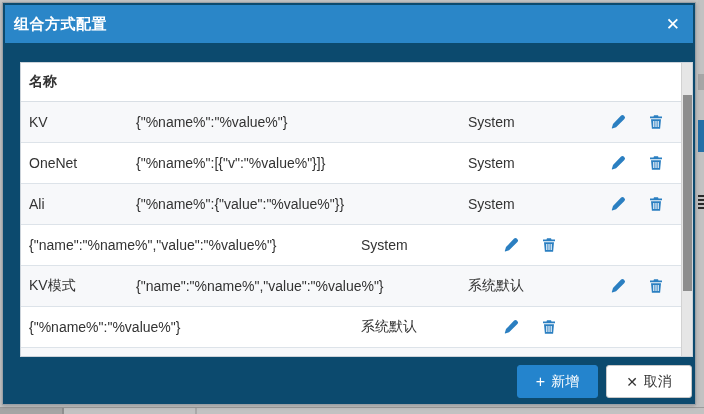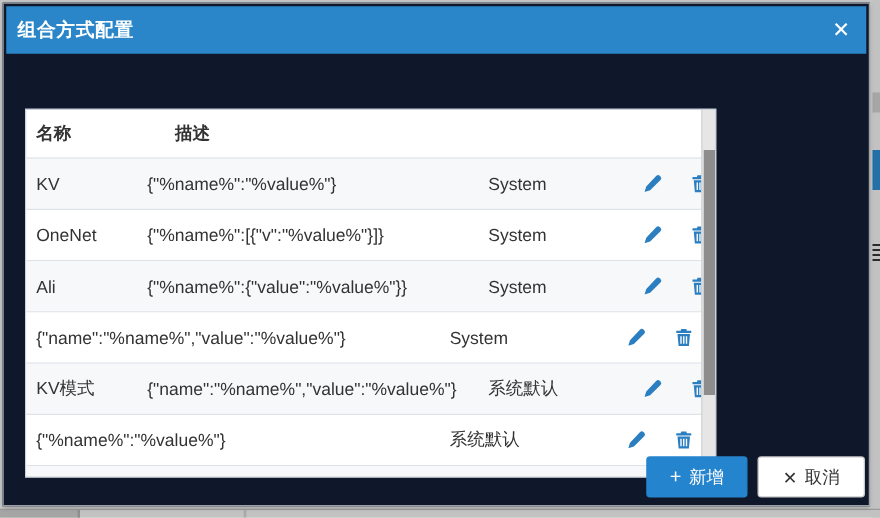--- a/index.html
+++ b/index.html
@@ -12,30 +12,30 @@
   
   .page-right{position:absolute;left:698px;top:0;width:6px;height:414px;background:#c2c2c2;}
   .page-right .seg-dark{position:absolute;left:0;top:74px;width:6px;height:16px;background:#a6a6a6;}
   .page-right .seg-blue{position:absolute;left:0;top:120px;width:6px;height:32px;background:#2470a8;}
   .page-right .seg-dash{position:absolute;left:0;top:195px;width:6px;height:14px;
     background:repeating-linear-gradient(180deg,#2a2a2a 0 2px,#c2c2c2 2px 4px);}
   .page-bottom{position:absolute;left:0;top:407px;width:704px;height:7px;background:#c2c2c2;border-top:1px solid #9c9c9c;box-sizing:border-box;}
   .page-bottom .pb-dark{position:absolute;left:0;top:0;width:62px;height:100%;background:#a5a5a5;border-right:2px solid #8f8f8f;}
   .page-bottom .pb-line{position:absolute;left:195px;top:0;width:2px;height:100%;background:#a9a9a9;}
   
-  .modal{position:absolute;left:2px;top:2px;width:694px;height:403px;background:#0f172a;
+  .modal{position:absolute;left:2px;top:2px;width:694px;height:403px;background:#0c4a6e;
     border:1px solid #9aa0a6;box-sizing:border-box;box-shadow:0 1px 4px rgba(0,0,0,.25);}
   .modal-header{position:absolute;left:2px;top:2px;width:688px;height:38px;background:#2a86c8;
     display:flex;align-items:center;}
   .modal-title{padding-left:9px;font-size:15px;font-weight:600;color:#fff;letter-spacing:.5px;}
   .modal-close{position:absolute;right:13px;top:50%;transform:translateY(-50%);
     color:#fff;font-size:17px;line-height:1;cursor:pointer;font-weight:400;}
   
-  .table-wrap{position:absolute;left:17px;top:59px;width:553px;height:295px;
-    border:1px solid #ccd3da;box-sizing:border-box;font-size:14px;background:#fff;overflow:hidden;margin-top:25px;}
+  .table-wrap{position:absolute;left:17px;top:59px;width:673px;height:295px;
+    border:1px solid #ccd3da;box-sizing:border-box;font-size:14px;background:#fff;overflow:hidden;}
   .thead{display:flex;height:39px;border-bottom:1px solid #d9dfe5;box-sizing:border-box;font-weight:700;}
   .tr{display:flex;height:41px;border-bottom:1px solid #dde3e9;box-sizing:border-box;background:#fff;}
   .tr.striped{background:#f7f8fa;text-align:center;}
   .td,.th{display:flex;align-items:center;box-sizing:border-box;padding-left:8px;overflow:hidden;white-space:nowrap;}
   .col-name{width:107px;}
   .col-format{width:328px;}
   .col-desc{width:112px;padding-left:12px;}
   .col-ops{width:113px;}
   .th.col-ops{padding-left:11px;}
   .td.col-ops{padding-left:42px;gap:22px;}
@@ -70,21 +70,20 @@
 <div class="modal">
 
   <div class="modal-header">
     <span class="modal-title">组合方式配置</span>
     <span class="modal-close">✕</span>
   </div>
 
   <div class="table-wrap">
     <div class="thead">
       <div class="th col-name">名称</div>
-      <div class="th col-desc">描述</div>
     </div>
     <div id="tbody">
         <div class="tr striped">
           <div class="td col-name">KV</div>
           <div class="td col-format">{"%name%":"%value%"}</div>
           <div class="td col-desc">System</div>
           <div class="td col-ops">
             <span class="icon-btn">
               <svg viewBox="0 0 16 16">
                 <path fill="#2b7fc1" d="M11.1 1.6a1.9 1.9 0 0 1 2.7 0l.6.6a1.9 1.9 0 0 1 0 2.7l-8.3 8.3-3.9 1.2a.3.3 0 0 1-.4-.4l1.2-3.9 8.1-8.5z"></path>

